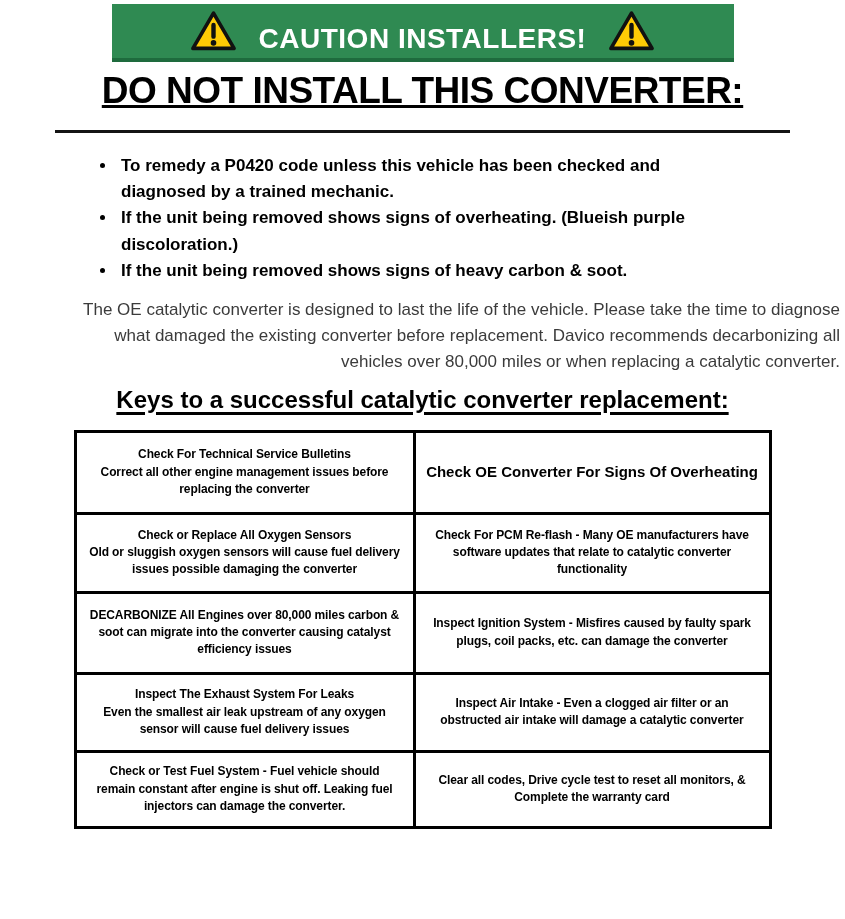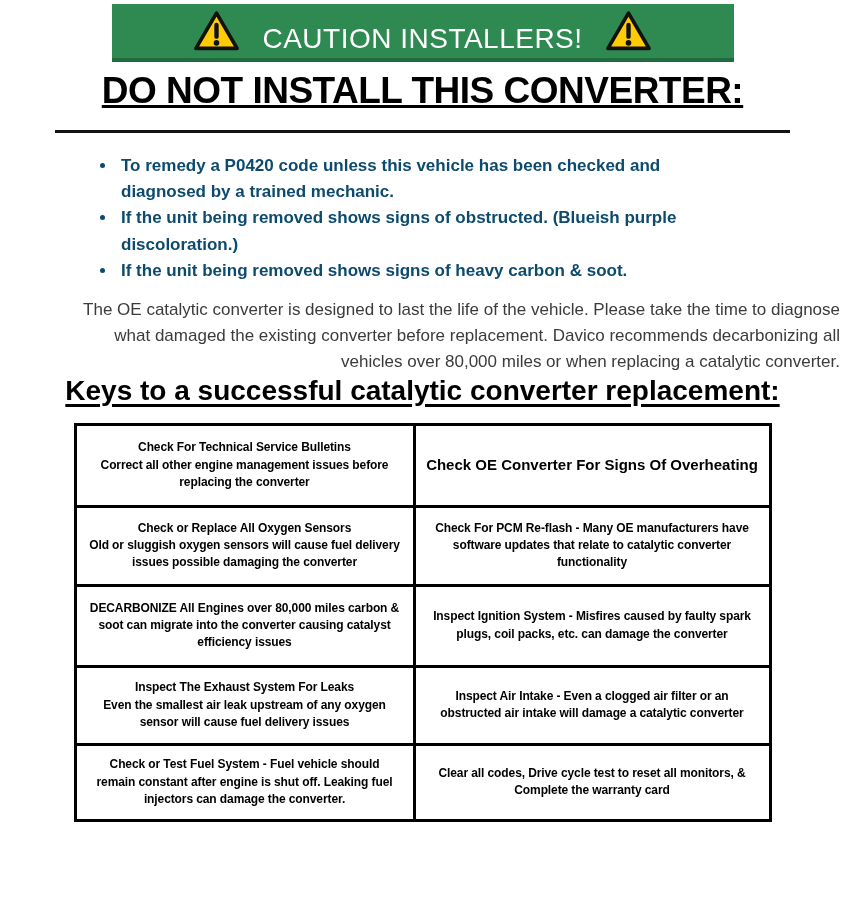--- a/index.html
+++ b/index.html
@@ -24,21 +24,21 @@
   
   .banner{
     width:622px;height:58px;
     margin:4px auto 0;
     background:var(--banner-green,#2f8a52);
     border-bottom:4px solid var(--banner-green-dark,#1e6b3d);
     display:flex;align-items:center;justify-content:center;gap:22px;
   }
   .banner-label{
     color:#ffffff;
-    font-weight:400;
+    font-weight:700;
     font-size:28px;
     letter-spacing:0.5px;
     white-space:nowrap;
     margin-top:16px;
   }
   .warning-icon{display:flex;align-items:center;}
   .warning-icon svg{width:47px;height:43px;display:block;}
 
   
   .headline{
@@ -63,41 +63,42 @@
     margin:20px 0 0 97px;
     padding:0 0 0 20px;
     width:660px;
     list-style:disc;
   }
   .bullets li{
     font-size:17px;
     font-weight:700;
     line-height:1.55;
     white-space:pre-line;
-    color:#0c4a6e;
+    color:#000000;
     margin:0;
     padding-left:4px;
   }
 
   
   .paragraph{
     margin:13px auto 0;
     width:835px;
     text-align:right;
     font-size:17px;
     font-weight:400;
     line-height:1.52;
     color:var(--paragraph-gray,#3b3b3b);
     white-space:pre-line;
   }
 
   
   .keys-heading{
+    margin-top:11px;
     text-align:center;
-    font-size:28px;
+    font-size:24px;
     font-weight:700;
     text-decoration:underline;
     text-decoration-thickness:2.5px;
     text-underline-offset:4px;
   }
 
   
   .tips-table{
     width:695px;
     margin:16px auto 0;
@@ -149,21 +150,21 @@
     </span>
   </div>
 
   <div class="headline">DO NOT INSTALL THIS CONVERTER:</div>
 
   <div class="rule"></div>
 
   <ul class="bullets">
     <li>To remedy a P0420 code unless this vehicle has been checked and
 diagnosed by a trained mechanic.</li>
-    <li>If the unit being removed shows signs of obstructed. (Blueish purple
+    <li>If the unit being removed shows signs of overheating. (Blueish purple
 discoloration.)</li>
     <li>If the unit being removed shows signs of heavy carbon &amp; soot.</li>
   </ul>
 
   <div class="paragraph">The OE catalytic converter is designed to last the life of the vehicle. Please take the time to diagnose
 what damaged the existing converter before replacement. Davico recommends decarbonizing all
 vehicles over 80,000 miles or when replacing a catalytic converter.</div>
 
   <div class="keys-heading">Keys to a successful catalytic converter replacement:</div>
 

